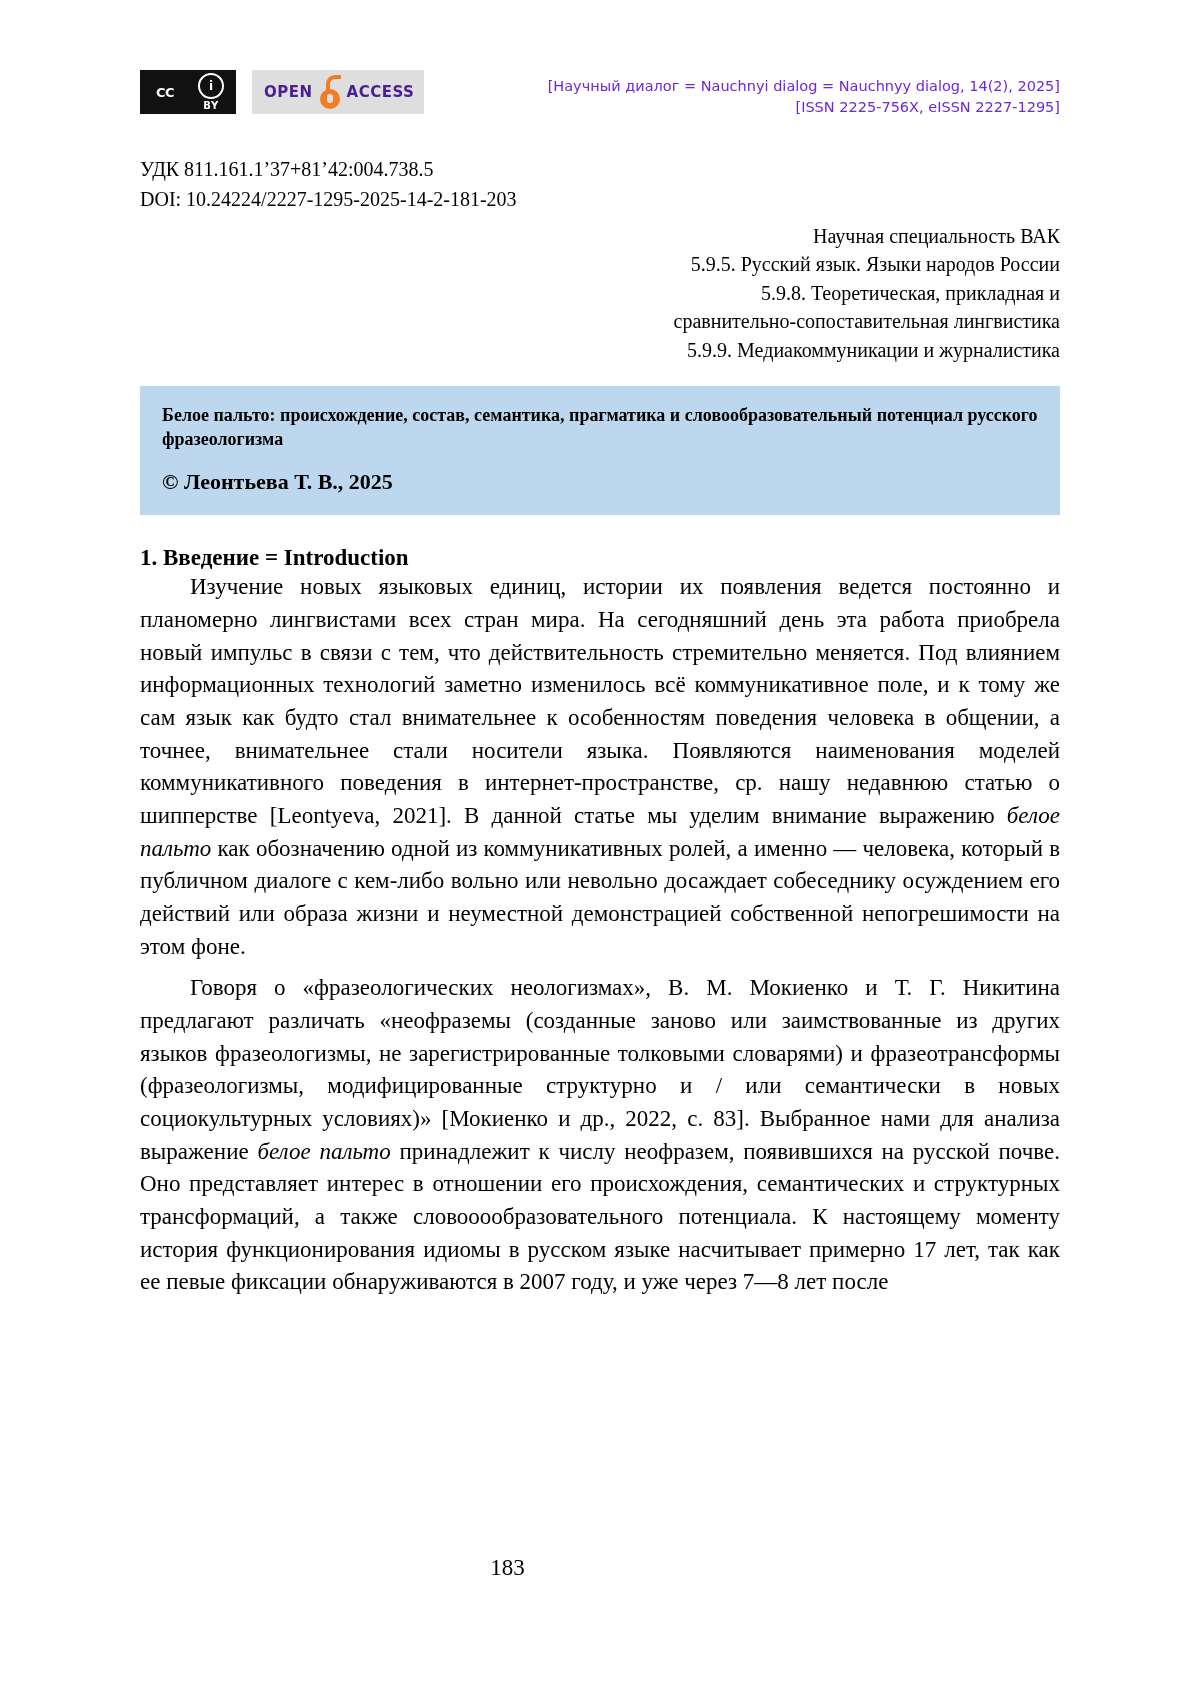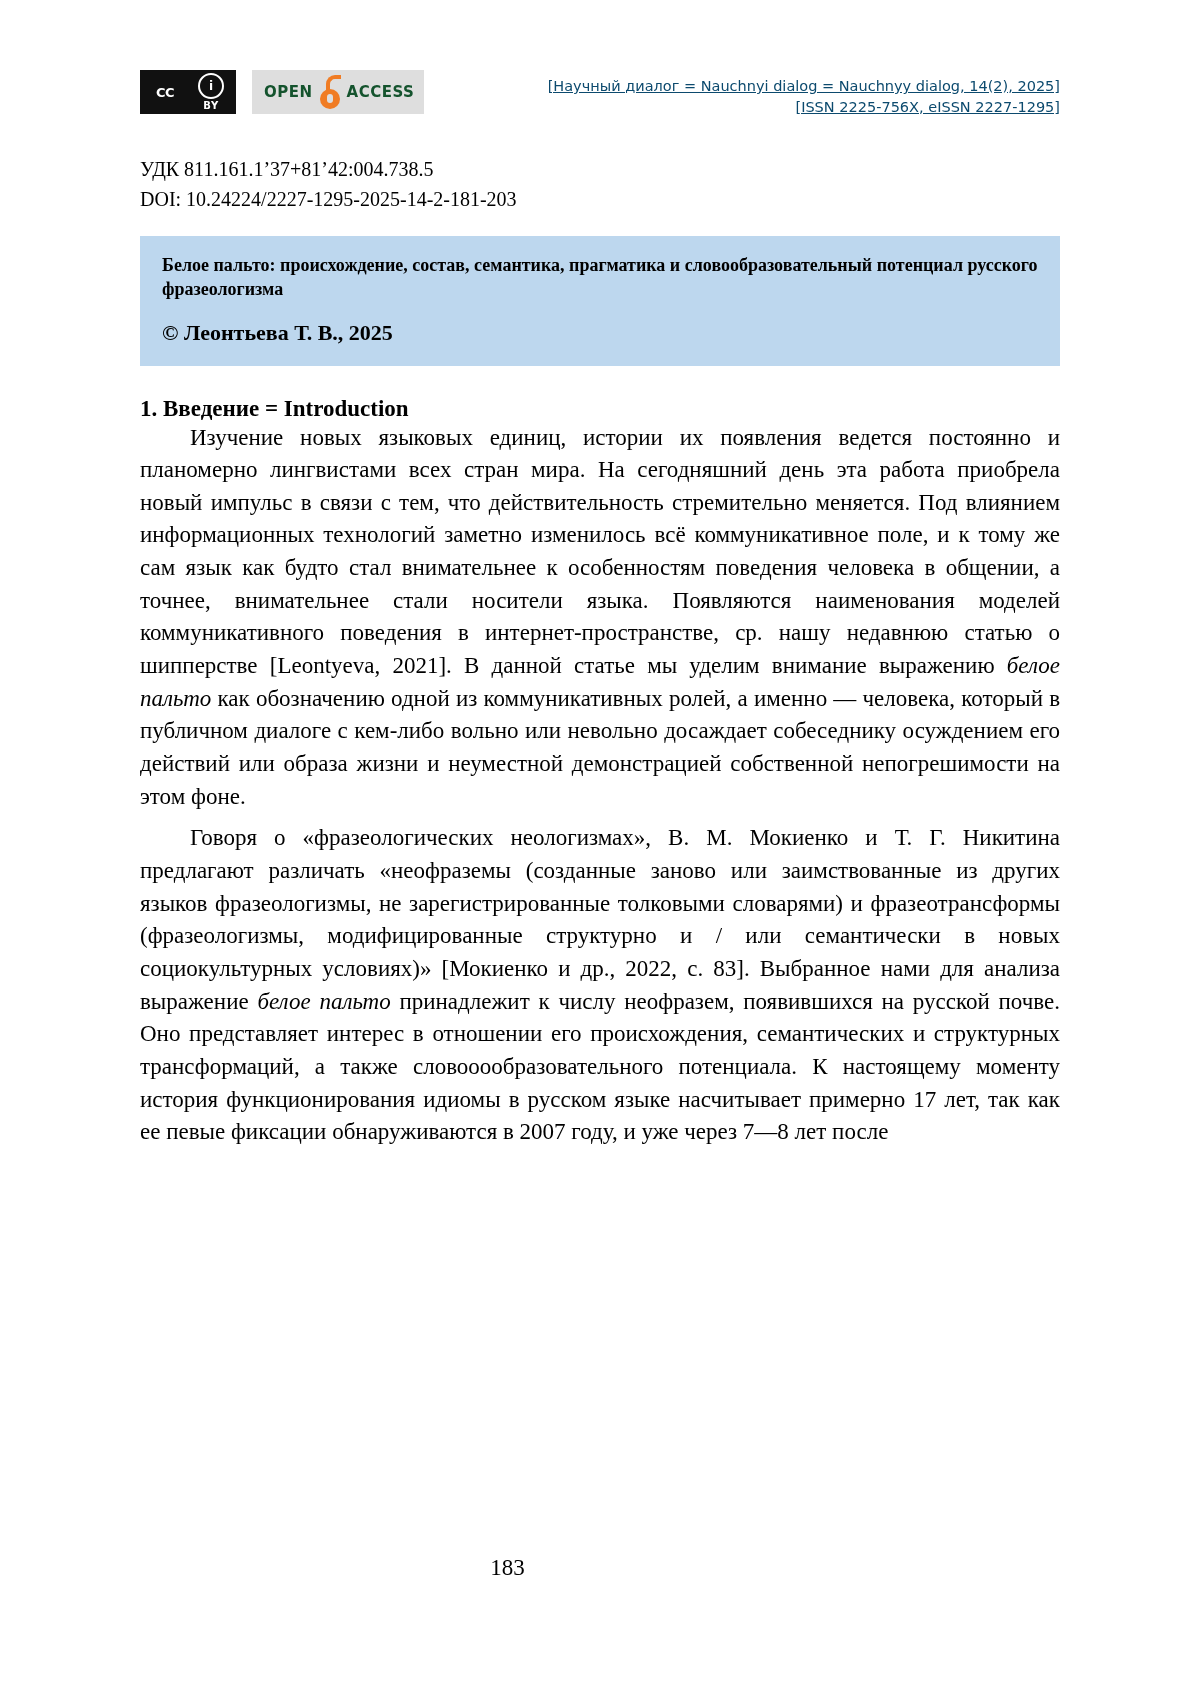--- a/index.html
+++ b/index.html
@@ -93,21 +93,21 @@
     height: 44px;
     display: flex;
     align-items: center;
     padding: 0 10px 0 12px;
     box-sizing: border-box;
   }
   .oa-word {
     font-family: "DejaVu Sans", sans-serif;
     font-size: 15px;
     font-weight: bold;
-    color: #14532d;
+    color: #4c1d95;
     letter-spacing: 0.5px;
   }
   .oa-lock {
     width: 26px;
     height: 34px;
     position: relative;
     margin: 0 4px;
   }
   .oa-lock .body {
     position: absolute;
@@ -137,23 +137,22 @@
     border-bottom: none;
     border-right: none;
     border-top-left-radius: 9px;
     box-sizing: border-box;
   }
   .journal-info {
     text-align: right;
     font-family: "DejaVu Sans", sans-serif;
     font-size: 14.5px;
     line-height: 1.45;
-    color: #0c4a6e;
+    color: #6d28d9;
     padding-top: 6px;
-    text-decoration: underline;
   }
 
   
   .udk-block {
     margin-top: 24px;
     font-size: 20px;
     line-height: 1.5;
   }
 
   
@@ -243,20 +242,27 @@
         <div>[Научный диалог = Nauchnyi dialog = Nauchnyy dialog, 14(2), 2025]</div>
         <div>[ISSN 2225-756X, eISSN 2227-1295]</div>
       </div>
     </div>
 
     <div class="udk-block">
       <div>УДК 811.161.1’37+81’42:004.738.5</div>
       <div>DOI: 10.24224/2227-1295-2025-14-2-181-203</div>
     </div>
 
+    <div class="vak">
+      <div>Научная специальность ВАК</div>
+      <div>5.9.5. Русский язык. Языки народов России</div>
+      <div>5.9.8. Теоретическая, прикладная и</div>
+      <div>сравнительно-сопоставительная лингвистика</div>
+      <div>5.9.9. Медиакоммуникации и журналистика</div>
+    </div>
 
     <div class="title-band">
       <h1>Белое пальто: происхождение, состав, семантика, прагматика и словообразовательный потенциал русского фразеологизма</h1>
       <div class="copyright">© Леонтьева Т. В., 2025</div>
     </div>
 
     <div class="section-head">1. Введение = Introduction</div>
 
     <p class="body-text para1"><span>Изучение новых языковых единиц, истории их появления ведется постоянно и планомерно лингвистами всех стран мира. На сегодняшний день эта работа приобрела новый импульс в связи с тем, что действительность стремительно меняется. Под влиянием информационных технологий заметно изменилось всё коммуникативное поле, и к тому же сам язык как будто стал внимательнее к особенностям поведения человека в общении, а точнее, внимательнее стали носители языка. Появляются наименования моделей коммуникативного поведения в интернет-пространстве, ср. нашу недавнюю статью о шипперстве [Leontyeva, 2021]. В данной статье мы уделим внимание выражению </span><em>белое пальто</em><span> как обозначению одной из коммуникативных ролей, а именно — человека, который в публичном диалоге с кем-либо вольно или невольно досаждает собеседнику осуждением его действий или образа жизни и неуместной демонстрацией собственной непогрешимости на этом фоне.</span></p>
 

